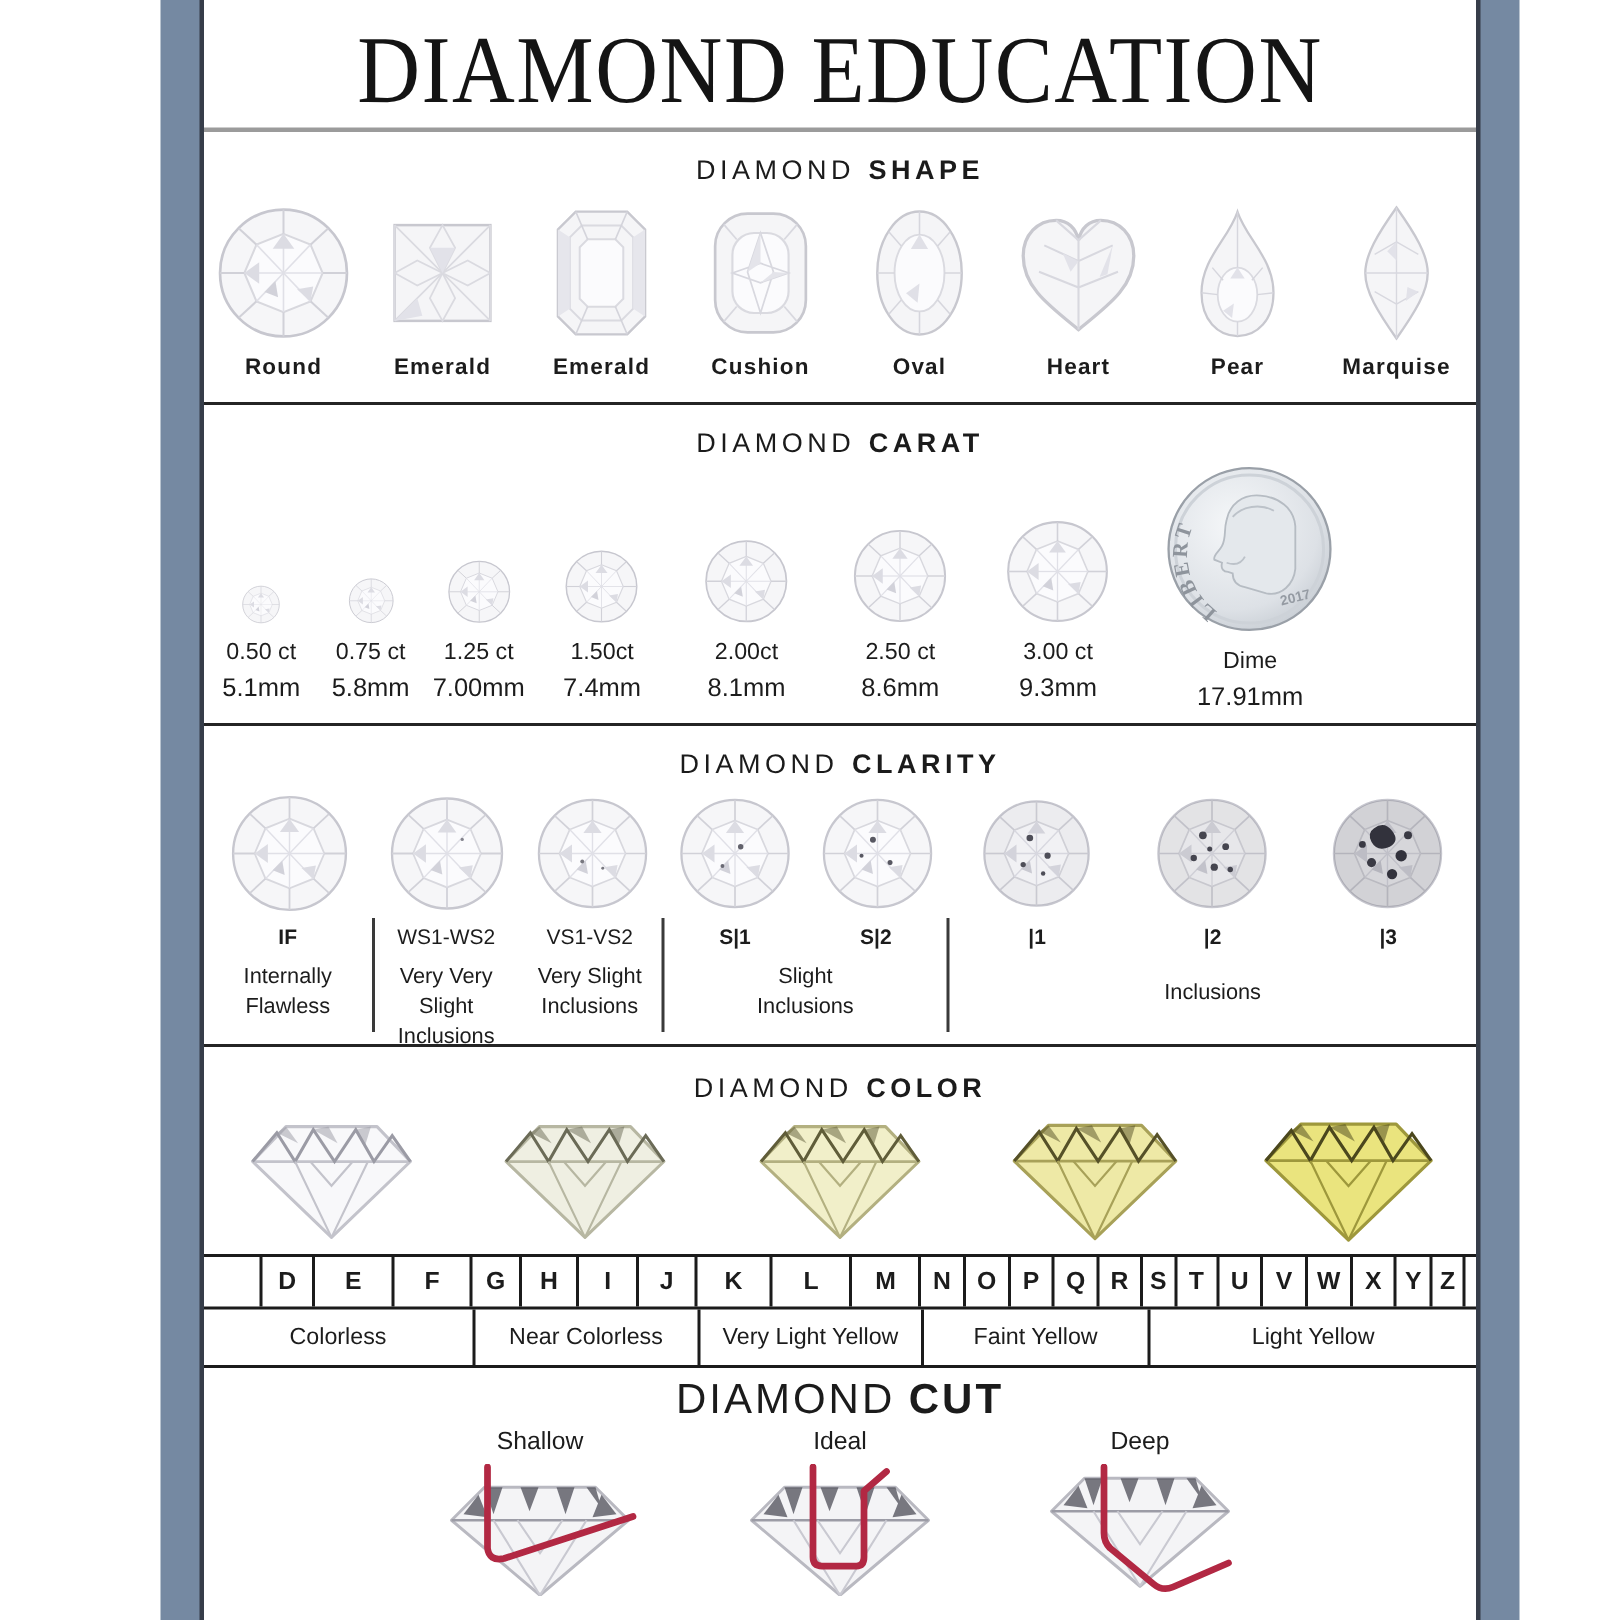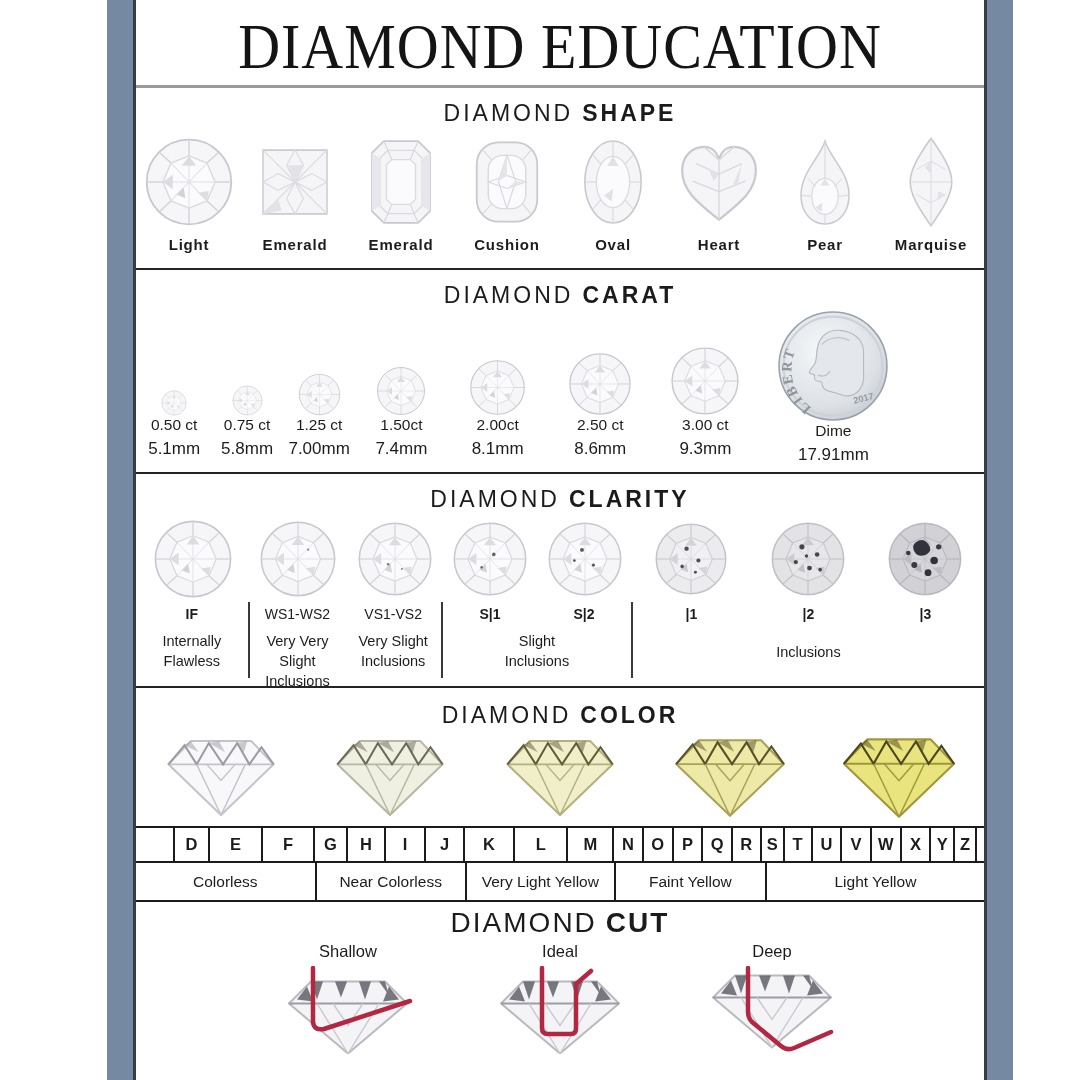--- a/index.html
+++ b/index.html
@@ -7,33 +7,33 @@
        font-family:"Liberation Sans",sans-serif;color:#1c1c1c;}
   .frame{position:absolute;top:0;bottom:0;background:#7589a2}
   .frame.left{left:107px;width:26px;border-right:3px solid #363d49}
   .frame.right{left:984px;width:26px;border-left:3px solid #363d49}
   .content{position:absolute;left:136px;top:0;width:848px}
   .title{margin-top:10px;text-align:center;font-family:"Liberation Serif",serif;font-size:58px;
          font-weight:400;letter-spacing:1px;transform:scaleY(1.10);transform-origin:top center;
          color:#141414;white-space:nowrap}
   .rule{height:3px;background:#9b9b9b;margin-top:8px}
   .rule.dark{height:2px;background:#242424}
-  .sec-h{text-align:center;font-size:23px;letter-spacing:3px;color:#1b1b1b;margin-top:10px;height:30px;line-height:30px}
+  .sec-h{text-align:center;font-size:18px;letter-spacing:3px;color:#1b1b1b;margin-top:10px;height:30px;line-height:30px}
   .sec-h .b{font-weight:700;margin-left:9px}
   
   .shape-row{display:flex;margin-top:6px;height:96px;align-items:center}
   .shape-col{flex:1;display:flex;justify-content:center;align-items:center}
   .shape-labels{display:flex;margin-top:6px;height:22px}
   .shape-labels .lab{flex:1;text-align:center;font-weight:700;font-size:15px;letter-spacing:.8px}
   .content > .rule.dark.sep1{margin-top:10px}
   
   .carat-row{display:flex;margin-top:0}
   .ccol{display:flex;flex-direction:column;align-items:center;box-sizing:border-box}
   .gembox{height:106px;display:flex;align-items:flex-end;justify-content:center}
-  .ct{font-size:15.5px;height:21px}
+  .ct{margin-top:10px;font-size:15.5px;height:21px}
   .cmm{font-size:17px;height:21px;margin-top:2px}
   
   .cl-gems,.cl-info{display:flex}
   .cl-gems{height:86px;align-items:center;margin-top:2px}
   .clg{display:flex;box-sizing:border-box}
   .clc{flex:1;display:flex;justify-content:center;align-items:center;flex-direction:column}
   .cl-info{height:76px}
   .cl-info .clg{flex-direction:column}
   .cl-info .bord{border-right:2px solid #3a3a3a}
   .grades{display:flex;height:24px;align-items:center}
@@ -49,21 +49,21 @@
   .scale{display:flex;margin-top:6px;border-top:2px solid #1b1b1b;border-bottom:2px solid #1b1b1b;height:33px}
   .lcell{box-sizing:border-box;border-right:2px solid #1b1b1b;display:flex;align-items:center;
          justify-content:center;font-weight:700;font-size:16.5px}
   .lcell.noline{border-right:none}
   .groups{display:flex;height:37px;border-bottom:2px solid #1b1b1b}
   .gcell{box-sizing:border-box;border-right:2px solid #1b1b1b;display:flex;align-items:center;
          justify-content:center;font-size:15.5px}
   .gcell:last-child{border-right:none}
   
   .cut-h{font-size:28px;letter-spacing:2px;margin-top:6px}
-  .cut-row{display:flex;justify-content:center;gap:42px;margin-top:4px}
+  .cut-row{display:flex;justify-content:center;gap:30px;margin-top:4px}
   .cutcol{width:170px;text-align:center}
   .cutlab{font-size:16.5px;height:24px}
 </style>
 </head>
 <body>
 
 <svg width="0" height="0" style="position:absolute" aria-hidden="true">
   <defs>
     <symbol id="g-round" viewBox="0 0 100 100">
       <circle cx="50" cy="50" r="47" fill="#f6f6f8" stroke="#c7c7cf" stroke-width="2"></circle>
@@ -254,21 +254,21 @@
           <path d="M50,6 L50,174 M50,50 L22,66 M50,50 L78,66 M50,90 L10,90 M50,90 L90,90 M50,130 L22,114 M50,130 L78,114"></path>
         </g>
         <g fill="#e2e2e9">
             <polygon points="50,50 38,62 50,74"></polygon>
             <polygon points="64,108 78,114 62,126"></polygon>
           </g>
       </svg>
     </div>
   </div>
   <div class="shape-labels">
-    <div class="lab">Light</div>
+    <div class="lab">Round</div>
     <div class="lab">Emerald</div>
     <div class="lab">Emerald</div>
     <div class="lab">Cushion</div>
     <div class="lab">Oval</div>
     <div class="lab">Heart</div>
     <div class="lab">Pear</div>
     <div class="lab">Marquise</div>
   </div>
   <div class="rule dark sep1"></div>
 

